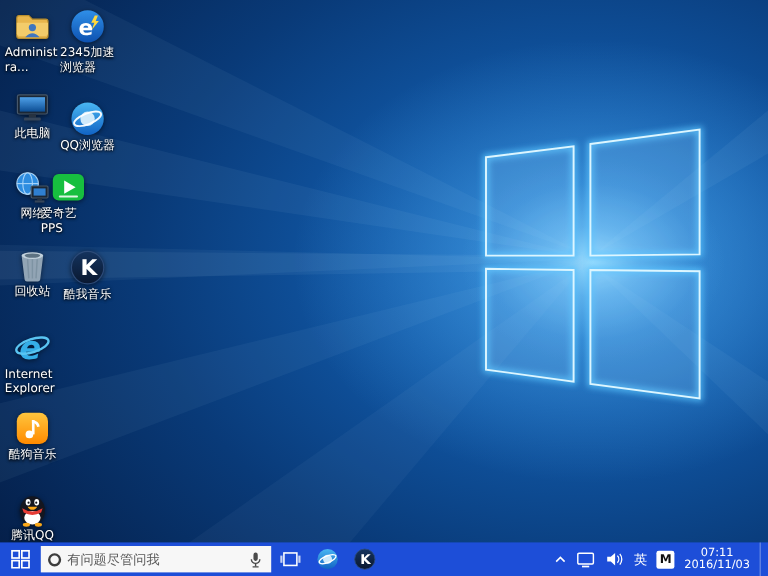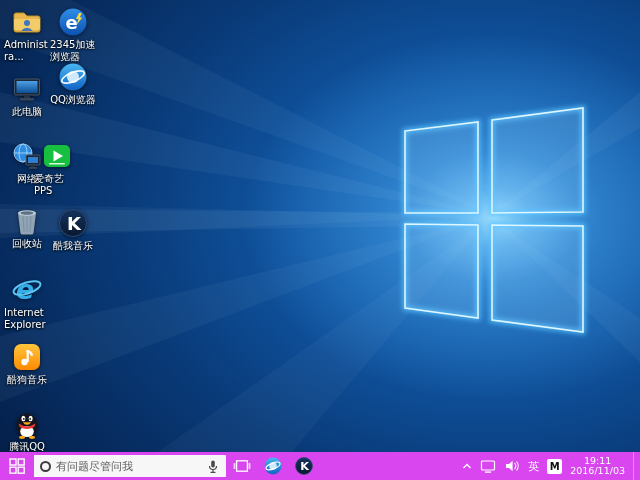--- a/index.html
+++ b/index.html
@@ -22,21 +22,21 @@
   .icon-label {
     margin-top: 1px; font-size: 10px; line-height: 11.5px; color: #fff;
     text-align: left; max-width: 46px;
     overflow-wrap: break-word;
     text-shadow: 0 1px 2px rgba(0,0,0,.95), 0 0 3px rgba(0,0,0,.8);
   }
 
   
   .taskbar {
     position: absolute; left: 0; bottom: 0; width: 640px; height: 28px;
-    background: #d946ef; display: flex; align-items: center; z-index: 10;
+    background: #1d4ed8; display: flex; align-items: center; z-index: 10;
   }
   .start-btn { width: 34px; height: 28px; display: flex; align-items: center; justify-content: center; }
   .search-box {
     width: 192px; height: 22px; background: #f7f7f7;
     display: flex; align-items: center; padding: 0 6px; gap: 5px;
   }
   .cortana-ring { width: 11px; height: 11px; border: 2px solid #3d3d3d; border-radius: 50%; flex: none; }
   .search-input {
     flex: 1; min-width: 0; border: 0; outline: 0; background: transparent;
     font-size: 11px; color: #595959; font-family: inherit;
@@ -217,21 +217,21 @@
         </linearGradient>
       </defs>
       <circle cx="16" cy="16" r="13.5" fill="url(#g-2345)"></circle>
       <text x="8.5" y="23" font-size="18" font-weight="bold" fill="#fff" font-family="DejaVu Sans, sans-serif">e</text>
       <path d="M22 7 l-3 6 h2.6 l-2.2 6 6-7.6 h-2.6 l1.8-4.4 z" fill="#ffd83d"></path>
     </svg>
   </div>
   <div class="icon-label">2345加速浏览器</div>
 </div>
 
-<div class="desktop-icon" style="left:50px;top:61px">
+<div class="desktop-icon" style="left:50px;top:83px">
   <div class="icon-art">
     <svg viewBox="0 0 32 32" width="32" height="32">
       <defs>
         <linearGradient id="g-qqb" x1="0" y1="0" x2="0" y2="1">
           <stop offset="0" stop-color="#49b6f2"></stop>
             <stop offset="1" stop-color="#1163c4"></stop>
         </linearGradient>
       </defs>
       <circle cx="16" cy="16" r="13.5" fill="url(#g-qqb)"></circle>
       <circle cx="16" cy="16" r="6" fill="#cfeafb"></circle>
@@ -331,19 +331,19 @@
     </div>
     <div class="tray-item">
       <svg width="16" height="14" viewBox="0 0 16 14">
         <path d="M2 5 h3 l3.6-3.2 v10.4 L5 9 H2 z" fill="#fff"></path>
         <path d="M10.5 4 a4.5 4.5 0 0 1 0 6 M12.5 2.5 a7 7 0 0 1 0 9" stroke="#fff" fill="none" stroke-width="1.1"></path>
       </svg>
     </div>
     <div class="tray-item lang">英</div>
     <div class="tray-item ime-badge">M</div>
     <div class="clock">
-      <div>19:11</div>
+      <div>07:11</div>
       <div>2016/11/03</div>
     </div>
     <div class="show-desktop"></div>
   </div>
 
 </div>
 
 </body></html>

